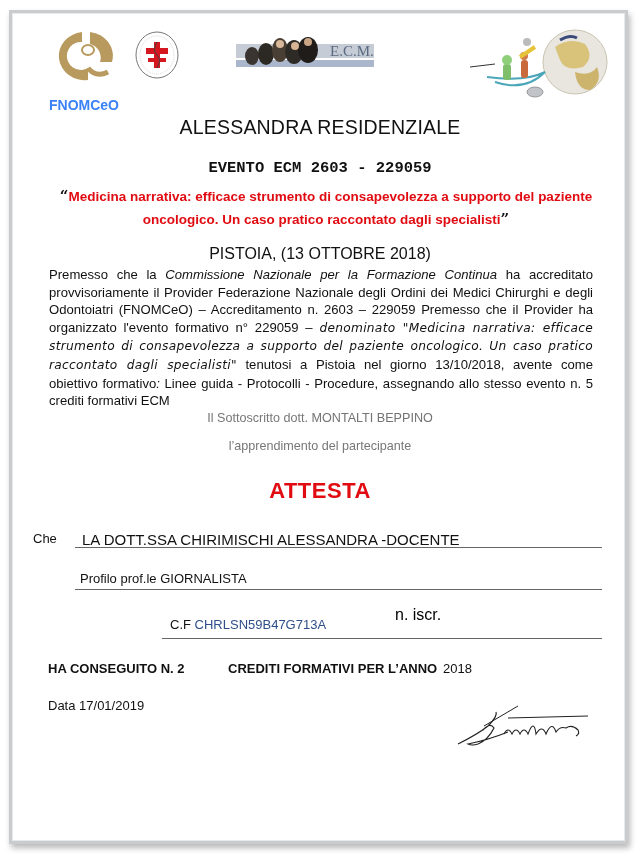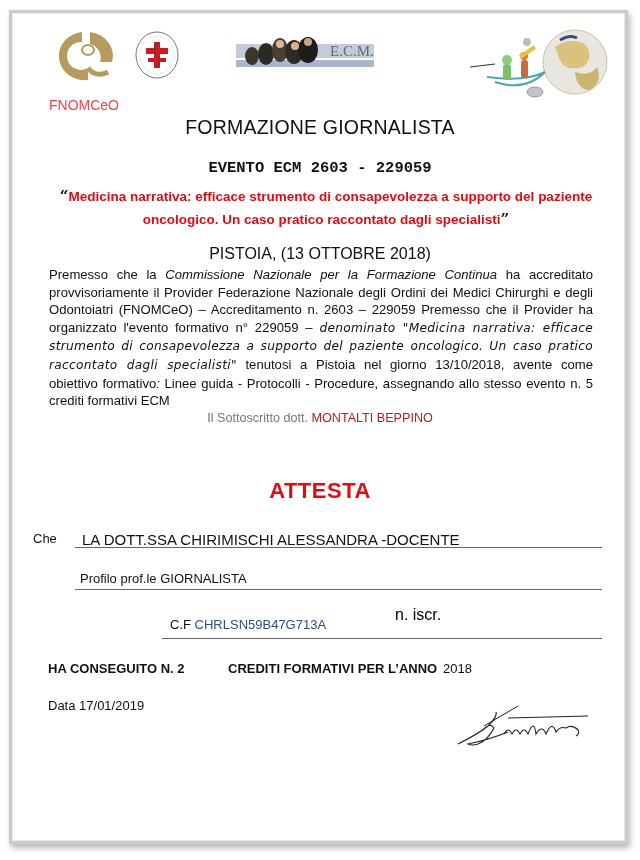--- a/index.html
+++ b/index.html
@@ -6,32 +6,32 @@
   body { width:640px; height:860px; background:#ffffff; position:relative; overflow:hidden;
          font-family:"Liberation Sans", sans-serif; color:#111; }
   .frame { position:absolute; left:9px; top:10px; width:613px; height:828px;
            border:3px solid #c9cbcd; box-shadow: 2px 4px 6px rgba(0,0,0,0.28), inset 0 0 0 1px #e8e9ea;
            background:#fff; }
   .abs { position:absolute; }
   .logo-fnom { left:52px; top:28px; width:66px; height:56px; }
   .logo-ordine { left:134px; top:30px; width:46px; height:50px; }
   .logo-ecm { left:224px; top:30px; width:150px; height:42px; }
   .logo-globe { left:465px; top:22px; width:148px; height:80px; }
-  .fnom-label { left:49px; top:97px; font-size:14px; font-weight:normal; color:#ef4444; }
+  .fnom-label { left:49px; top:97px; font-size:14px; font-weight:bold; color:#3b82f6; }
   .center { left:30px; width:580px; text-align:center; }
   .title { top:116px; font-size:19.5px; letter-spacing:0.2px; }
   .evento { top:159px; font-size:15.5px; font-weight:bold;font-family:Liberation Mono, monospace; }
   .evtitle { top:185px; font-size:13.5px; font-weight:bold; color:#e10b12; line-height:22px; }
   .evtitle .q { color:#111; font-family:"DejaVu Serif", serif; font-size:15px; }
   .place { top:245px; font-size:16px; }
   .body-text { left:49px; top:266px; width:544px; font-size:13.1px; line-height:17.6px; text-align:justify; }
   .body-text .ci { font-style:italic; }
   .body-text .hand { font-family:"DejaVu Sans", sans-serif; font-style:oblique; font-size:12.2px; letter-spacing:0.3px; }
   .sott { top:411px; font-size:12.6px; color:#777; }
-  .sott b { color:#b91c1c; font-weight:normal; }
+  .sott b { color:#737373; font-weight:normal; }
   .pres { top:438px; font-size:12.6px; color:#777; line-height:17px; }
   .attesta { top:478px; font-size:22px; font-weight:bold; color:#e10b12; letter-spacing:0.5px; }
   .che-label { left:33px; top:531px; font-size:13px; }
   .che-value { left:82px; top:531px; font-size:15px; }
   .line { position:absolute; height:1px; background:#666; }
   .profilo { left:80px; top:571px; font-size:13px; }
   .cf-label { left:170px; top:609px; font-size:13px;margin-top:8px; }
   .cf-value { color:#2f4f8a; }
   .iscr { left:395px; top:606px; font-size:16px; font-weight:normal; color:#000000; }
   .conseg { left:48px; top:661px; font-size:13px; font-weight:bold; }
@@ -88,35 +88,36 @@
   <rect x="56" y="38" width="7" height="18" rx="3" fill="#c86a3c"></rect>
   <circle cx="59" cy="34" r="4" fill="#d27a4a"></circle>
   <circle cx="62" cy="20" r="4" fill="#bbb"></circle>
   <path d="M55 35 L70 25" stroke="#e6c43a" stroke-width="4"></path>
   <ellipse cx="70" cy="70" rx="8" ry="5" fill="#c0c4c8" stroke="#888" stroke-width="0.8"></ellipse>
   <path d="M5 45 L30 42" stroke="#333" stroke-width="1"></path>
 </svg>
 
 <div class="abs fnom-label">FNOMCeO</div>
 
-<div class="abs center title">FORMAZIONE GIORNALISTA</div>
+<div class="abs center title">ALESSANDRA RESIDENZIALE</div>
 <div class="abs center evento">EVENTO ECM 2603 - 229059</div>
 <div class="abs center evtitle" style="left:54px;width:544px;">
   <span class="q">“</span><span>Medicina narrativa: efficace strumento di consapevolezza a supporto del paziente oncologico. Un caso pratico raccontato dagli specialisti</span><span class="q">”</span>
 </div>
 <div class="abs center place">PISTOIA, (13 OTTOBRE 2018)</div>
 
 <div class="abs body-text">
   <span>Premesso che la </span><span class="ci">Commissione Nazionale per la Formazione Continua</span><span> ha accreditato provvisoriamente il Provider Federazione Nazionale degli Ordini dei Medici Chirurghi e degli Odontoiatri (FNOMCeO) – Accreditamento n. 2603 – 229059 Premesso che il Provider ha organizzato l'evento formativo n° 229059 – </span><span class="hand">denominato "Medicina narrativa: efficace strumento di consapevolezza a supporto del paziente oncologico. Un caso pratico raccontato dagli specialisti"</span><span> tenutosi a Pistoia nel giorno 13/10/2018, avente come obiettivo formativo</span><span class="ci">:</span><span> Linee guida - Protocolli - Procedure, assegnando allo stesso evento n. 5 crediti formativi ECM</span>
 </div>
 
 <div class="abs center sott">
   <span>Il Sottoscritto dott. </span><b>MONTALTI BEPPINO</b>
 </div>
 <div class="abs center pres">
+  <div>l’apprendimento del partecipante</div>
 </div>
 <div class="abs center attesta">ATTESTA</div>
 
 <div class="abs che-label">Che</div>
 <div class="abs che-value">LA DOTT.SSA CHIRIMISCHI ALESSANDRA -DOCENTE</div>
 <div class="line" style="left:75px;top:547px;width:527px;"></div>
 
 <div class="abs profilo">Profilo prof.le GIORNALISTA</div>
 <div class="line" style="left:75px;top:589px;width:527px;"></div>
 

